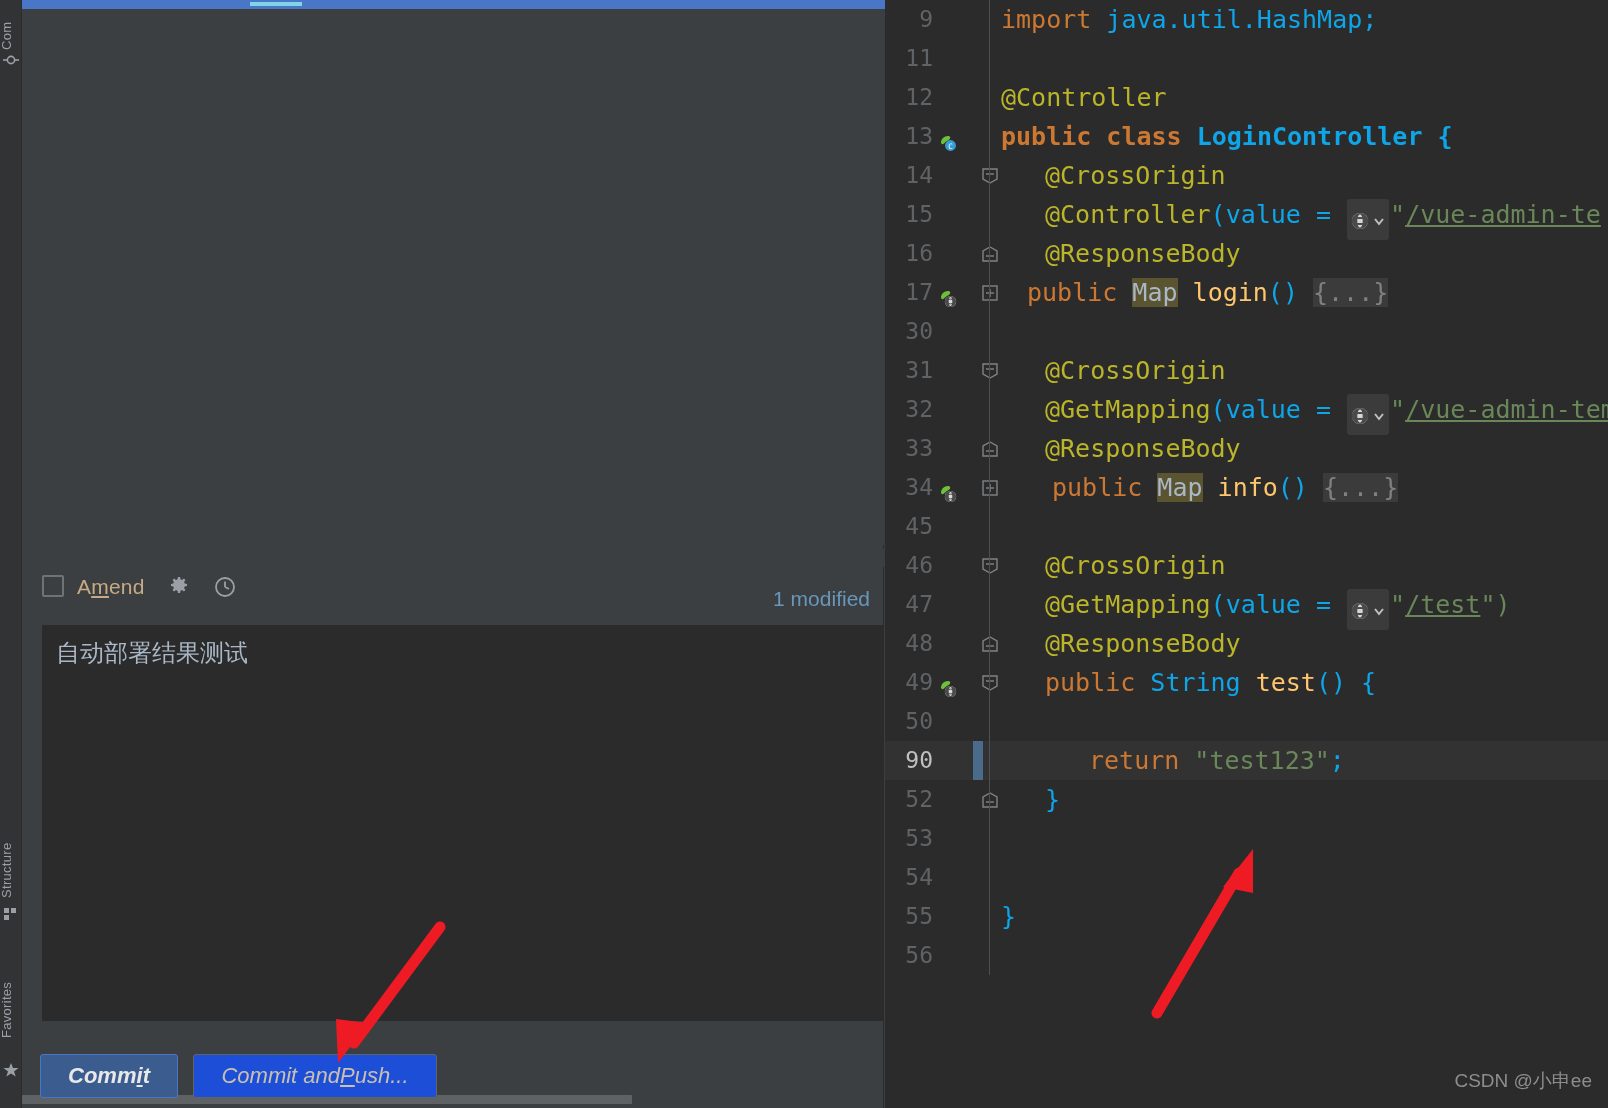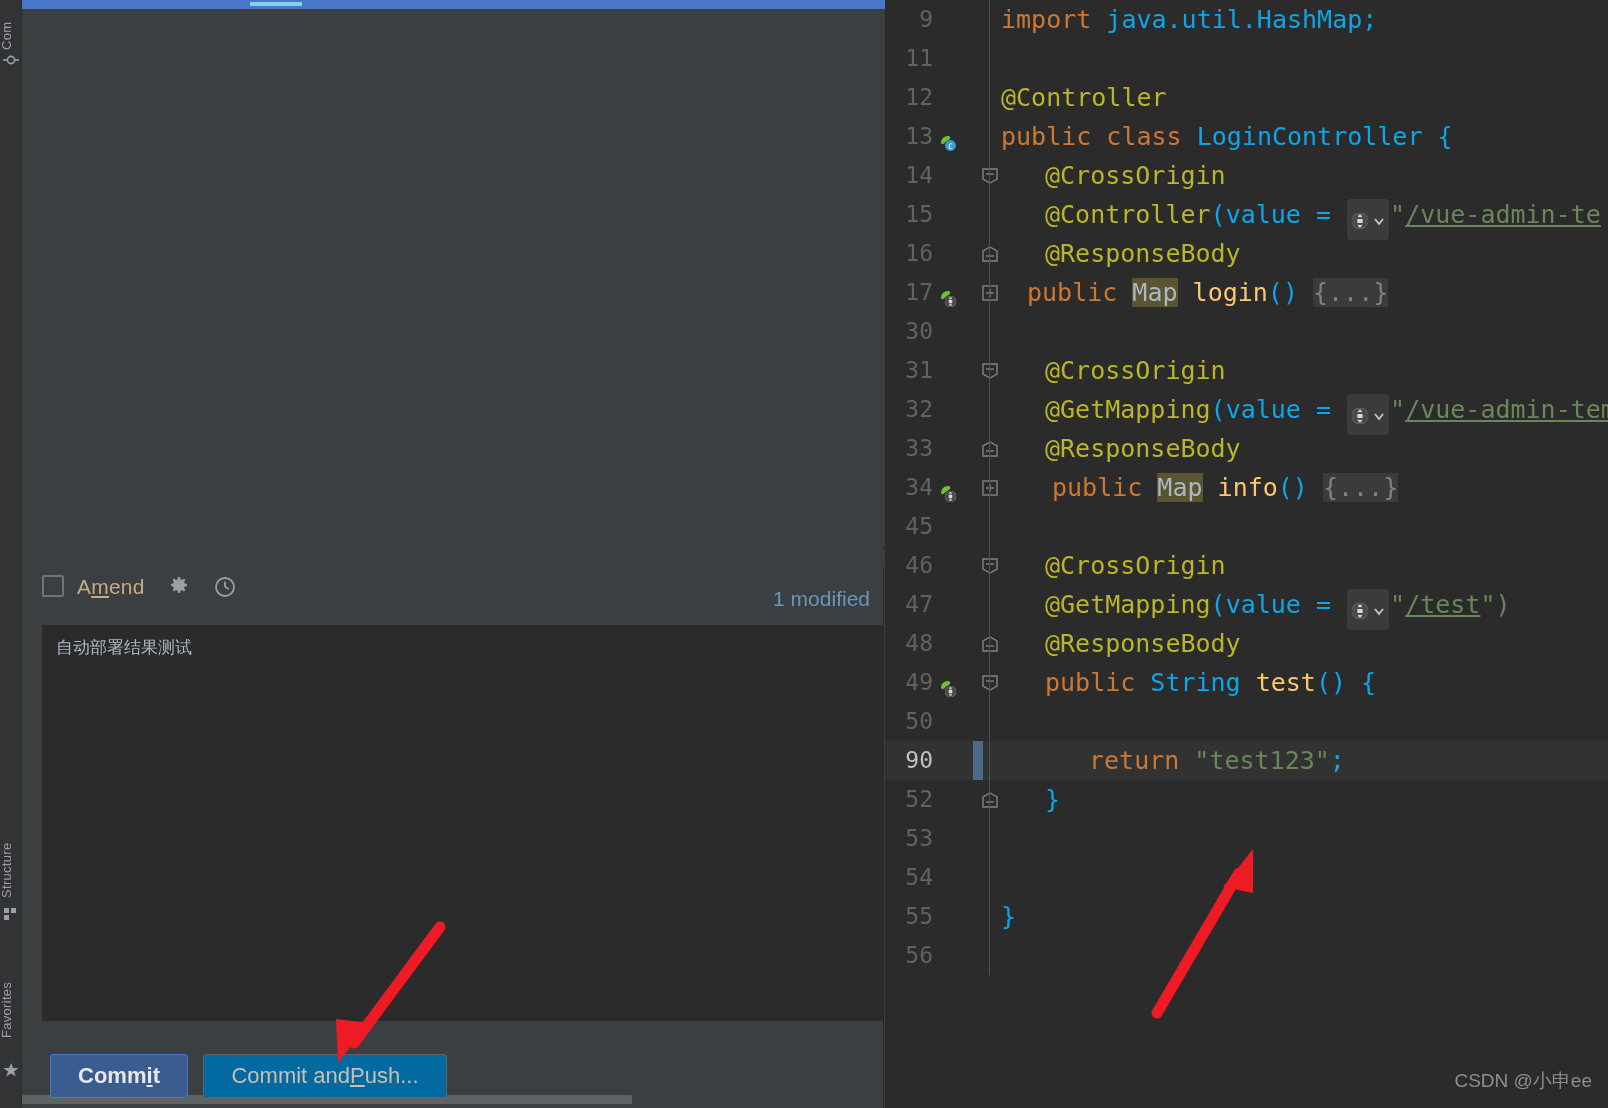--- a/index.html
+++ b/index.html
@@ -85,40 +85,40 @@
   }
 
   
   .msg-box {
     position: absolute; left: 20px; top: 616px;
     width: 842px; height: 396px;
     background: #2b2b2b;
     padding: 12px 14px;
   }
   .msg-text {
-    color: #a9b7c6; font-size: 17px; line-height: 1.35;
+    color: #a9b7c6; font-size: 24px; line-height: 1.35;
     font-family: "Liberation Sans", sans-serif;
   }
 
   
   .btn-row {
-    position: absolute; left: 28px; top: 1045px;
-    display: flex; gap: 15px;
+    position: absolute; left: 18px; top: 1045px;
+    display: flex; gap: 15px; font-style: italic;
   }
   .btn {
     height: 44px; padding: 0 22px;
     display: flex; align-items: center; justify-content: center;
     font-size: 22px; border-radius: 3px; white-space: nowrap;
   }
   .btn-primary {
     background: #3b5c8f; border: 1px solid #4a76c8; color: #e8e8e8;
     font-weight: bold; min-width: 138px;
   }
   .btn-secondary {
-    background: #0369a1; border: 1px solid #5f6467; color: #c9c0b0;
+    background: #1d4ed8; border: 1px solid #5f6467; color: #c9c0b0;
     min-width: 244px;
     text-align: center;
   }
   .btn u { text-decoration: underline; }
 
   
   .editor {
     position: absolute; left: 885px; top: 0;
     width: 723px; height: 1108px;
     background: #2b2b2b;
@@ -278,21 +278,21 @@
         <div class="code" style="left: 116px;"><span class="t-anno">@Controller</span></div>
       </div>
       <div class="ed-row">
         <div class="gutter-num">13</div>
         <div class="gutter-icon"><svg width="22" height="22" viewBox="0 0 22 22">
             <path d="M4 11c0-4 3-7 7-7 1.4 0 2.2.6 2.2 1.6 0 2.6-3.4 3.3-5.2 5C6.4 12 5.6 13.5 4 11z" fill="#6fbf3a"></path>
             <circle cx="13.5" cy="13.5" r="5.4" fill="#389fd6"></circle>
             <text x="13.5" y="17" font-size="7.5" fill="#ffffff" text-anchor="middle" font-family="monospace">C</text>
           </svg></div>
         <div class="vline"></div>
-        <div class="code" style="left: 116px;"><span class="t-kw">public&nbsp;</span><span class="t-kw">class&nbsp;</span><span class="t-plain">LoginController&nbsp;</span><span class="t-plain">{</span></div>
+        <div class="code" style="left: 116px; font-weight: bold;"><span class="t-kw">public&nbsp;</span><span class="t-kw">class&nbsp;</span><span class="t-plain">LoginController&nbsp;</span><span class="t-plain">{</span></div>
       </div>
       <div class="ed-row">
         <div class="gutter-num">14</div>
         <div class="fold">
           <svg width="18" height="18" viewBox="0 0 18 18">
             <path d="M2 2h14v10l-7 4-7-4z" fill="none" stroke="#808385" stroke-width="1.4"></path>
             <line x1="5" y1="7" x2="13" y2="7" stroke="#808385" stroke-width="1.4"></line>
           </svg>
         </div>
         <div class="vline"></div>

